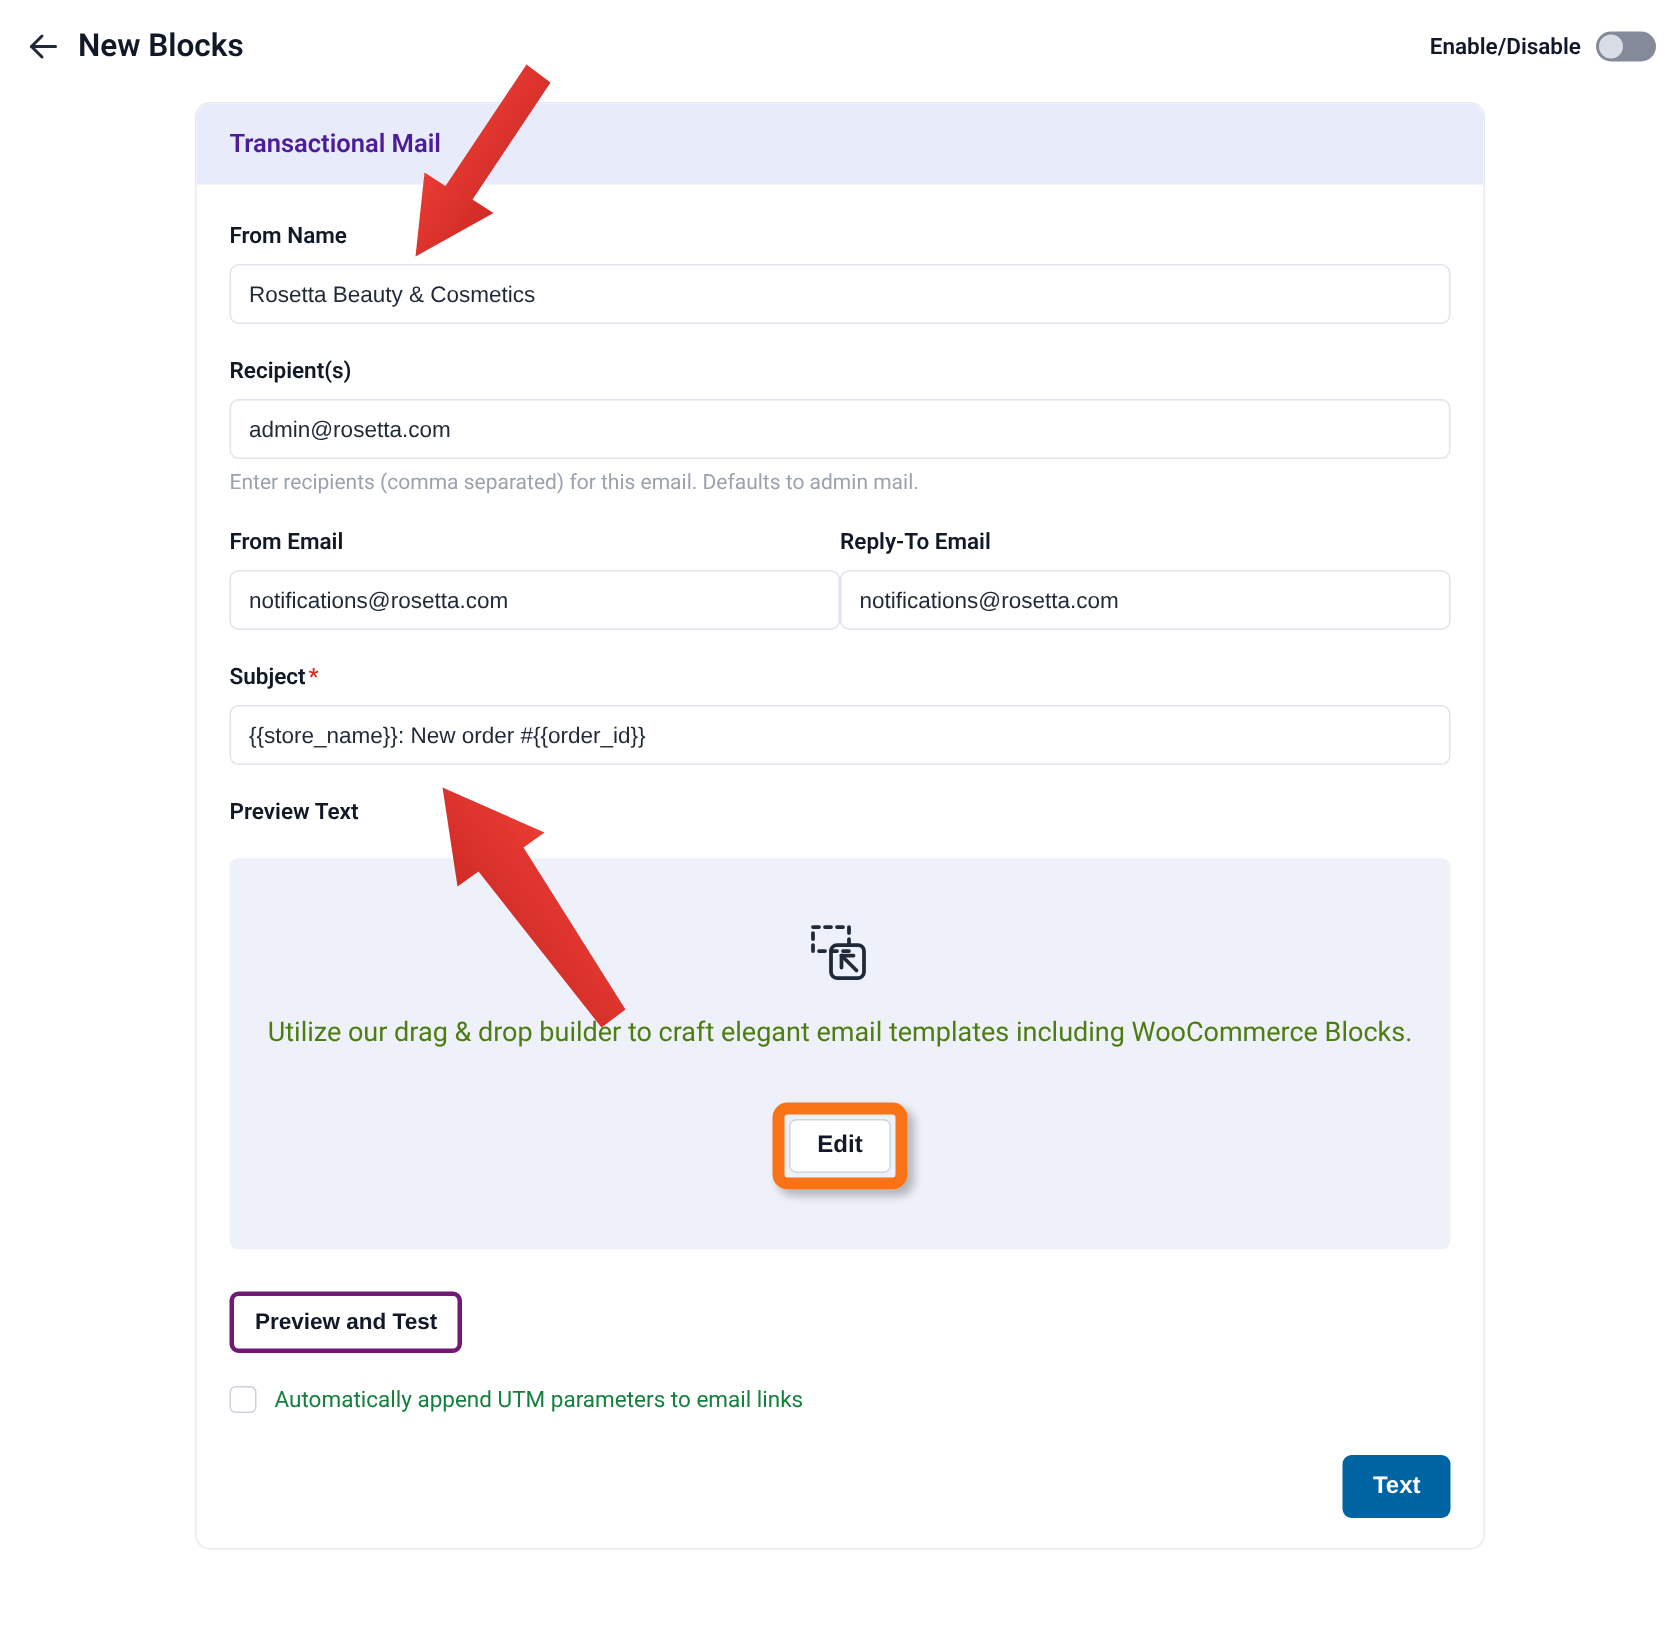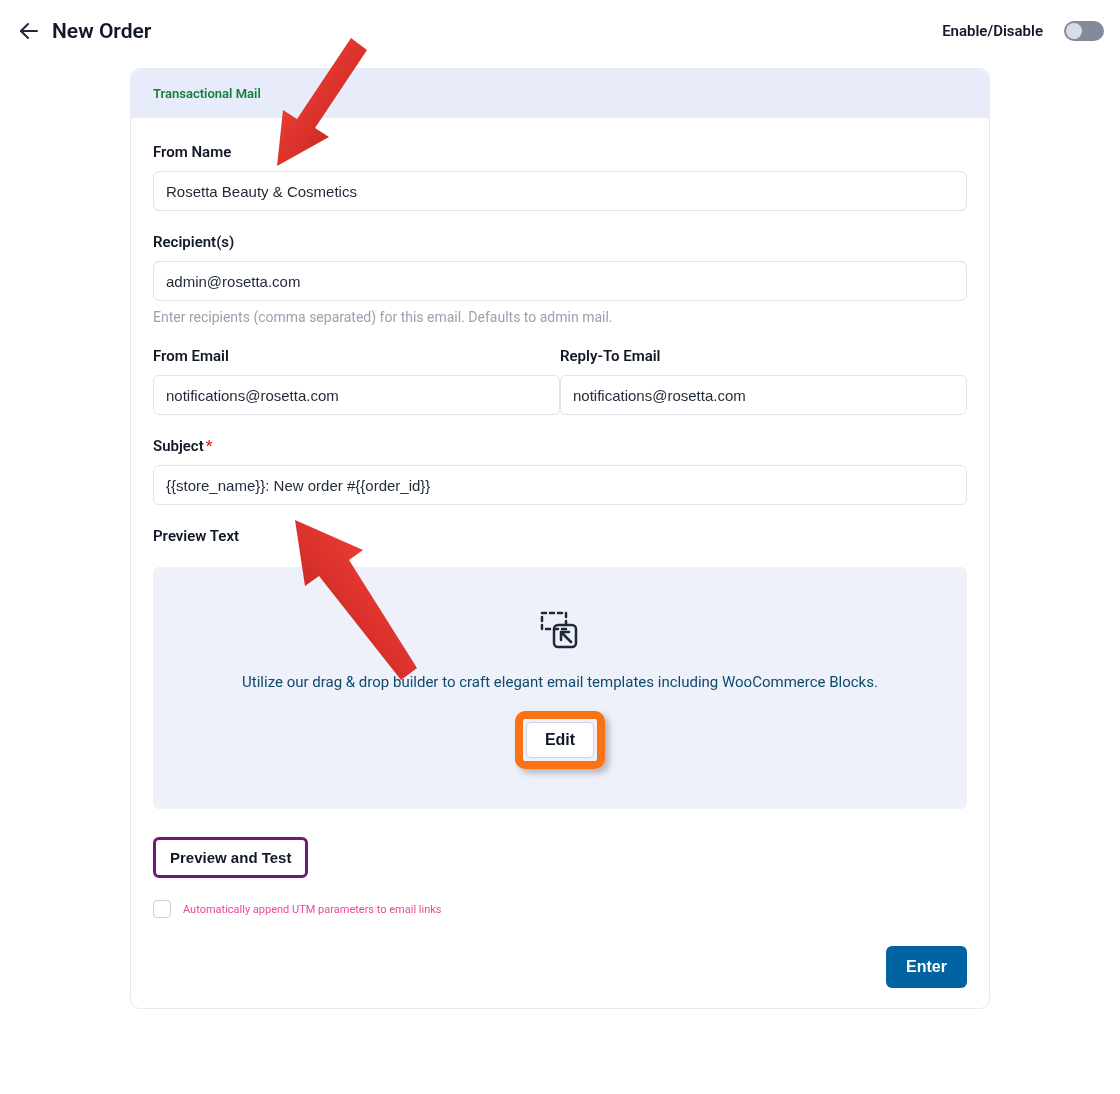--- a/index.html
+++ b/index.html
@@ -26,21 +26,21 @@
     cursor: pointer;
   }
   .page-title {
     font-size: 21px;
     font-weight: 600;
     color: #111827;
   }
   .enable-wrap {
     display: flex;
     align-items: center;
-    gap: 21px;
+    gap: 10px;
   }
   .enable-label {
     font-size: 15px;
     font-weight: 600;
     color: #111827;
   }
   .toggle {
     width: 40px; height: 20px;
     background: #848a99;
     border-radius: 999px;
@@ -58,23 +58,23 @@
     width: 860px;
     margin: 10px auto 30px auto;
     border: 1px solid #e6e9f1;
     border-radius: 10px;
     overflow: visible;
     position: relative;
   }
   .card-header {
     background: #e8ebfa;
     padding: 17px 22px;
-    font-size: 13px;
-    font-weight: 600;
-    color: #15803d;
+    font-size: 17px;
+    font-weight: 600;
+    color: #4c1d95;
     border-radius: 10px 10px 0 0;
   }
   .card-body {
     padding: 25px 22px 20px 22px;
     position: relative;
   }
   .field { margin-bottom: 22px; }
   .field-label {
     display: block;
     font-size: 15px;
@@ -105,23 +105,23 @@
   .two-col .col { flex: 1; }
   .builder-box {
     background: #eff1fa;
     border-radius: 6px;
     padding: 40px 20px 40px 20px;
     text-align: center;
     margin-bottom: 28px;
   }
   .builder-icon { margin-bottom: 14px; display:inline-block; }
   .builder-text {
-    color: #0c4a6e;
-    font-size: 15px;
-    margin-bottom: 20px;
+    color: #4d7c0f;
+    font-size: 18px;
+    margin-bottom: 36px;
   }
   .edit-btn-wrap {
     display: inline-block;
     border: 8px solid #f97316;
     border-radius: 10px;
     padding: 3px;
     box-shadow: 4px 4px 6px rgba(0,0,0,0.25);
   }
   .edit-btn {
     background: #fff;
@@ -151,22 +151,22 @@
     margin-bottom: 28px;
   }
   .checkbox {
     width: 18px; height: 18px;
     border: 1px solid #cbd0da;
     border-radius: 4px;
     background: #fff;
     cursor: pointer;
   }
   .checkbox-label {
-    font-size: 11px;
-    color: #ec4899;
+    font-size: 15px;
+    color: #15803d;
   }
   .footer-btns {
     display: flex;
     justify-content: flex-end;
   }
   .primary-btn {
     background: #0064a3;
     border: none;
     border-radius: 6px;
     color: #fff;
@@ -182,21 +182,21 @@
 <body>
 
 <div class="top-bar">
   <div class="title-wrap">
     <span class="back-arrow">
       <svg width="24" height="24" viewBox="0 0 24 24" fill="none" stroke="#1f2937" stroke-width="2" stroke-linecap="round" stroke-linejoin="round">
           <line x1="20" y1="12" x2="4" y2="12"></line>
           <polyline points="11 19 4 12 11 5"></polyline>
         </svg>
     </span>
-    <h1 class="page-title">New Order</h1>
+    <h1 class="page-title">New Blocks</h1>
   </div>
   <div class="enable-wrap">
     <span class="enable-label">Enable/Disable</span>
     <div class="toggle">
         <div class="knob"></div>
       </div>
   </div>
 </div>
 
 <div class="card">
@@ -272,17 +272,17 @@
     <div>
       <button class="secondary-btn">Preview and Test</button>
     </div>
 
     <div class="checkbox-row">
       <div class="checkbox"></div>
       <span class="checkbox-label">Automatically append UTM parameters to email links</span>
     </div>
 
     <div class="footer-btns">
-      <button class="primary-btn">Enter</button>
+      <button class="primary-btn">Text</button>
     </div>
 
   </div>
 </div>
 
 </body></html>

